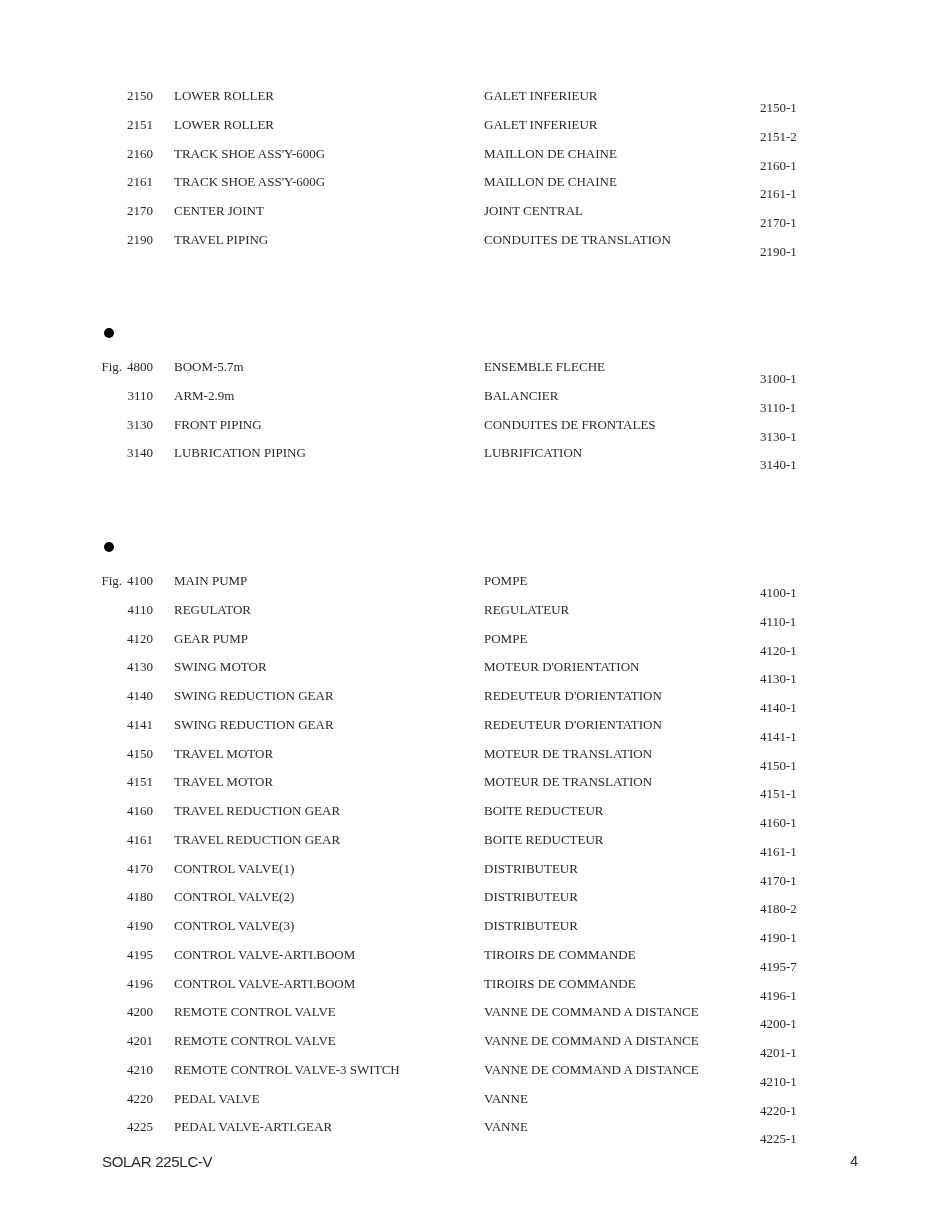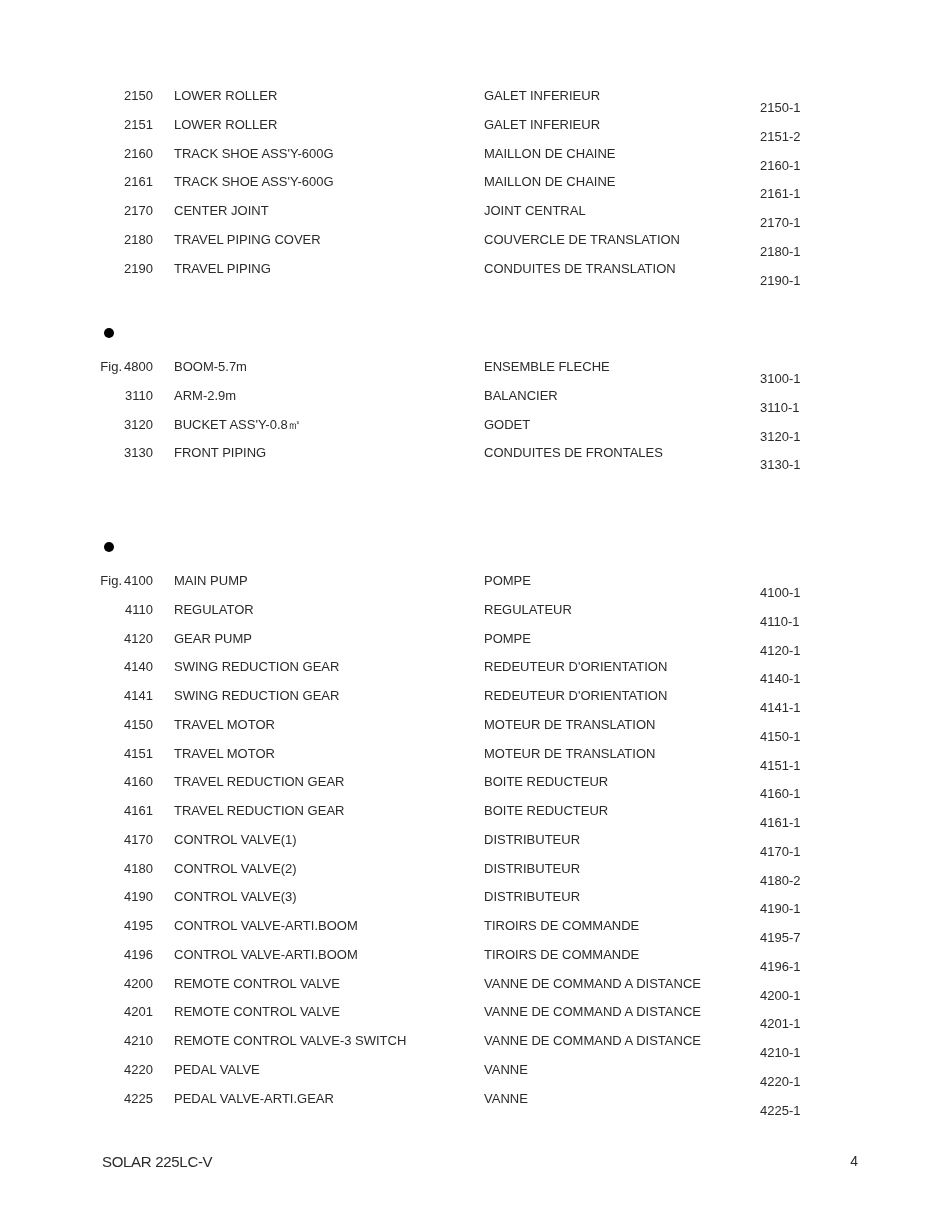--- a/index.html
+++ b/index.html
@@ -25,20 +25,21 @@
     }
     .section {
       position: absolute;
       left: 0;
       width: 935px;
     }
     .row {
       position: relative;
       height: 28.75px;
       line-height: 16px;
+      font-family: Liberation Serif, serif;
     }
     .fig {
       position: absolute;
       left: 96px;
       top: 0;
       width: 26px;
       text-align: right;
     }
     .num {
       position: absolute;
@@ -122,26 +123,20 @@
       <span class="fr">MAILLON DE CHAINE</span>
       <span class="code">2161-1</span>
     </div>
     <div class="row">
       <span class="num">2170</span>
       <span class="en">CENTER JOINT</span>
       <span class="fr">JOINT CENTRAL</span>
       <span class="code">2170-1</span>
     </div>
     <div class="row">
-      <span class="num">2180</span>
-      <span class="en">TRAVEL PIPING COVER</span>
-      <span class="fr">COUVERCLE DE TRANSLATION</span>
-      <span class="code">2180-1</span>
-    </div>
-    <div class="row">
       <span class="num">2190</span>
       <span class="en">TRAVEL PIPING</span>
       <span class="fr">CONDUITES DE TRANSLATION</span>
       <span class="code">2190-1</span>
     </div>
   </div>
 
   <div class="bullet" style="top:328px;"></div>
 
   <div class="section" style="top:359px;">
@@ -152,30 +147,30 @@
       <span class="fr">ENSEMBLE FLECHE</span>
       <span class="code">3100-1</span>
     </div>
     <div class="row">
       <span class="num">3110</span>
       <span class="en">ARM-2.9m</span>
       <span class="fr">BALANCIER</span>
       <span class="code">3110-1</span>
     </div>
     <div class="row">
-      <span class="num">3120</span>
-      <span class="en">BUCKET ASS'Y-0.8㎥</span>
-      <span class="fr">GODET</span>
-      <span class="code">3120-1</span>
-    </div>
-    <div class="row">
       <span class="num">3130</span>
       <span class="en">FRONT PIPING</span>
       <span class="fr">CONDUITES DE FRONTALES</span>
       <span class="code">3130-1</span>
+    </div>
+    <div class="row">
+      <span class="num">3140</span>
+      <span class="en">LUBRICATION PIPING</span>
+      <span class="fr">LUBRIFICATION</span>
+      <span class="code">3140-1</span>
     </div>
   </div>
 
   <div class="bullet" style="top:542px;"></div>
 
   <div class="section" style="top:573px;">
     <div class="row">
       <span class="fig">Fig.</span>
       <span class="num">4100</span>
       <span class="en">MAIN PUMP</span>
@@ -188,20 +183,26 @@
       <span class="fr">REGULATEUR</span>
       <span class="code">4110-1</span>
     </div>
     <div class="row">
       <span class="num">4120</span>
       <span class="en">GEAR PUMP</span>
       <span class="fr">POMPE</span>
       <span class="code">4120-1</span>
     </div>
     <div class="row">
+      <span class="num">4130</span>
+      <span class="en">SWING MOTOR</span>
+      <span class="fr">MOTEUR D'ORIENTATION</span>
+      <span class="code">4130-1</span>
+    </div>
+    <div class="row">
       <span class="num">4140</span>
       <span class="en">SWING REDUCTION GEAR</span>
       <span class="fr">REDEUTEUR D'ORIENTATION</span>
       <span class="code">4140-1</span>
     </div>
     <div class="row">
       <span class="num">4141</span>
       <span class="en">SWING REDUCTION GEAR</span>
       <span class="fr">REDEUTEUR D'ORIENTATION</span>
       <span class="code">4141-1</span>

